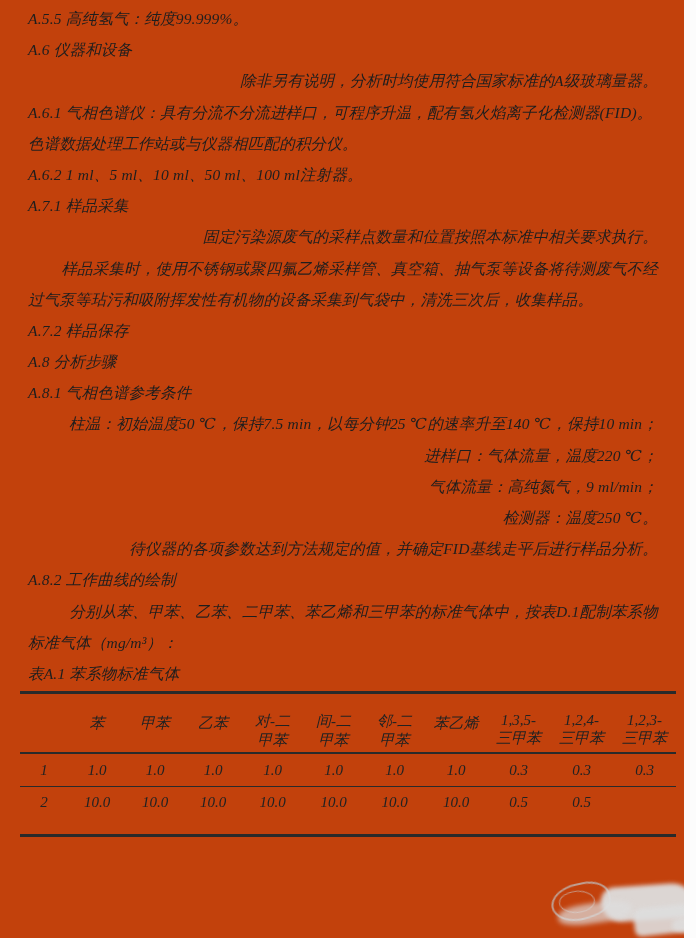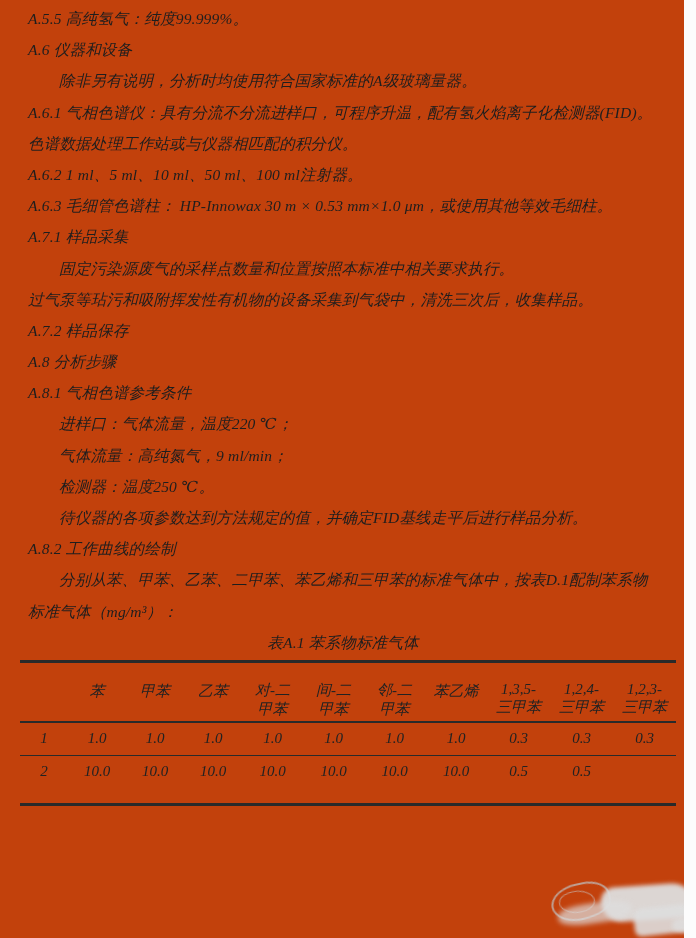--- a/index.html
+++ b/index.html
@@ -8,22 +8,22 @@
     background:#fcfcfc;
     font-family:"Liberation Serif","DejaVu Serif",serif;
     color:#1e1e1e;
   }
   .doc{position:relative;width:684px;height:938px;overflow:hidden;background:#c2410c;font-style:italic;}
   .text-block{padding:3px 26px 0 28px;}
   .ln{
     height:31.2px;line-height:31.2px;
     font-size:15.5px;white-space:nowrap;letter-spacing:.2px;
   }
-  .ind{padding-left:31px;}
-  .center{text-align:center;white-space:normal;}
+  .ind{padding-left:31px;text-align:right;}
+  .center{text-align:left;white-space:normal;}
 
   
   table{
     width:656px;margin-left:-8px;margin-top:2px;
     border-collapse:collapse;table-layout:fixed;
     font-size:15px;color:#222;
   }
   table{border-top:3.5px solid #2a2a2a;border-bottom:3.5px solid #2a2a2a;}
   thead tr{border-bottom:2.5px solid #2a2a2a;}
   tbody tr.r1{border-bottom:1.5px solid #2a2a2a;}
@@ -59,27 +59,28 @@
 
 <div class="doc">
 
   <div class="text-block">
     <div class="ln">A.5.5 高纯氢气：纯度99.999%。</div>
     <div class="ln">A.6 仪器和设备</div>
     <div class="ln ind">除非另有说明，分析时均使用符合国家标准的A级玻璃量器。</div>
     <div class="ln">A.6.1 气相色谱仪：具有分流不分流进样口，可程序升温，配有氢火焰离子化检测器(FID)。</div>
     <div class="ln">色谱数据处理工作站或与仪器相匹配的积分仪。</div>
     <div class="ln">A.6.2 1 ml、5 ml、10 ml、50 ml、100 ml注射器。</div>
-    <div class="ln">A.6.3 毛细管色谱柱： HP-Innowax 30 m × 0.53 mm×1.0 μm，或使用其他等效毛细柱。</div>
     <div class="ln">A.7.1 样品采集</div>
     <div class="ln ind">固定污染源废气的采样点数量和位置按照本标准中相关要求执行。</div>
+    <div class="ln ind">样品采集时，使用不锈钢或聚四氟乙烯采样管、真空箱、抽气泵等设备将待测废气不经</div>
     <div class="ln">过气泵等玷污和吸附挥发性有机物的设备采集到气袋中，清洗三次后，收集样品。</div>
     <div class="ln">A.7.2 样品保存</div>
     <div class="ln">A.8 分析步骤</div>
     <div class="ln">A.8.1 气相色谱参考条件</div>
+    <div class="ln ind">柱温：初始温度50 ℃，保持7.5 min，以每分钟25 ℃的速率升至140 ℃，保持10 min；</div>
     <div class="ln ind">进样口：气体流量，温度220 ℃；</div>
     <div class="ln ind">气体流量：高纯氮气，9 ml/min；</div>
     <div class="ln ind">检测器：温度250 ℃。</div>
     <div class="ln ind">待仪器的各项参数达到方法规定的值，并确定FID基线走平后进行样品分析。</div>
     <div class="ln">A.8.2 工作曲线的绘制</div>
     <div class="ln ind">分别从苯、甲苯、乙苯、二甲苯、苯乙烯和三甲苯的标准气体中，按表D.1配制苯系物</div>
     <div class="ln">标准气体（mg/m³）：</div>
 
     <div class="ln center">表A.1 苯系物标准气体</div>
 

